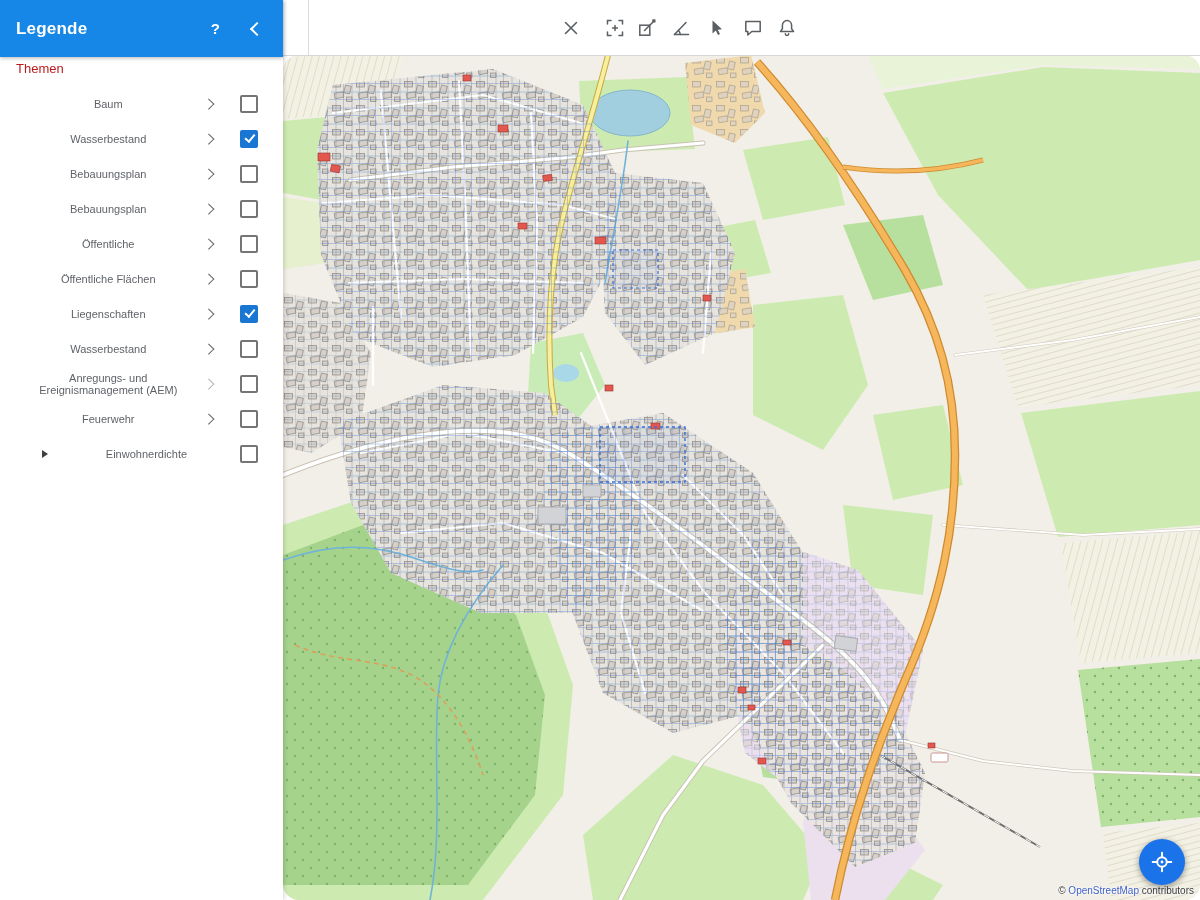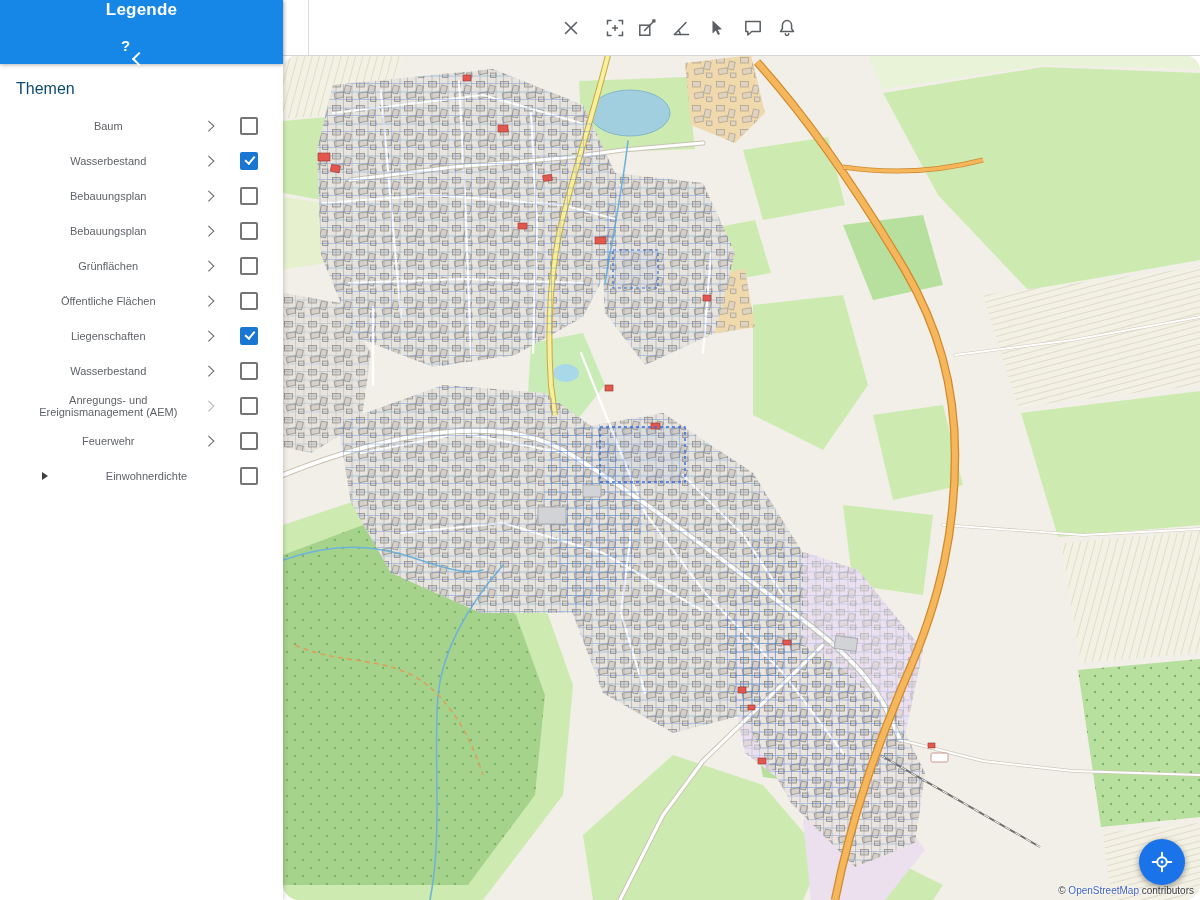--- a/index.html
+++ b/index.html
@@ -1,25 +1,25 @@
 <!DOCTYPE html>
 <html><head>
 <meta charset="utf-8">
 <style>
   html,body{margin:0;padding:0;background:#fff;}
   body{font-family:"Liberation Sans",sans-serif;}
   .stage{position:relative;width:1200px;height:900px;overflow:hidden;background:#fff;}
 
   
   .sidebar{position:absolute;left:0;top:0;width:283px;height:100%;background:#fff;z-index:6;box-shadow:1px 0 4px rgba(0,0,0,.18);}
-  .sb-header{height:64px;background:#1687e6;display:flex;align-items:center;padding:0 16px;box-shadow:0 1px 4px rgba(0,0,0,.3);position:relative;z-index:2;flex-direction:column;}
+  .sb-header{height:57px;background:#1687e6;display:flex;align-items:center;padding:0 16px;box-shadow:0 1px 4px rgba(0,0,0,.3);position:relative;z-index:2;}
   .sb-title{color:#fff;font-size:17px;font-weight:bold;flex:1;letter-spacing:.2px;}
   .help{color:#fff;font-size:15px;font-weight:bold;margin-right:32px;cursor:pointer;}
   .chevL{width:8px;height:8px;border-top:2.4px solid #fff;border-left:2.4px solid #fff;transform:rotate(-45deg);margin-right:5px;cursor:pointer;}
-  .section{color:#0c4a6e;font-size:16px;padding:16px 16px 6px;}
+  .section{color:#b91c1c;font-size:13px;padding:4px 16px 6px;}
   .rows{padding-top:4px;text-align:center;}
   .row{display:flex;align-items:center;height:35px;padding:0 25px 0 16px;cursor:pointer;}
   .row-label{flex:1;font-size:11px;line-height:12px;color:#5f6368;padding-right:4px;}
   .chevR{width:6.5px;height:6.5px;border-top:1.5px solid #5f6368;border-right:1.5px solid #5f6368;transform:rotate(45deg);margin-right:28px;flex:none;}
   .chevR.dim{border-color:#b3b3b3;}
   .checkbox{flex:none;width:14px;height:14px;border:2px solid #757575;border-radius:2px;background:#fff;position:relative;}
   .checkbox[data-checked="true"]{background:#1976d2;border-color:#1976d2;}
   .checkbox[data-checked="true"]::after{content:"";position:absolute;left:4.5px;top:.5px;width:3.5px;height:8px;border:solid #fff;border-width:0 2px 2px 0;transform:rotate(40deg);}
   .tree-row{display:flex;align-items:center;height:36px;padding:0 25px 0 28px;cursor:pointer;margin-left:14px;}
   .tree-arrow{width:0;height:0;border-top:4.5px solid transparent;border-bottom:4.5px solid transparent;border-left:6.5px solid #3c4043;margin-right:9px;flex:none;}
@@ -310,21 +310,21 @@
         <span class="checkbox" data-checked="false"></span>
       </div>
 
       <div class="row">
         <span class="row-label">Bebauungsplan</span>
         <span class="chevR"></span>
         <span class="checkbox" data-checked="false"></span>
       </div>
 
       <div class="row">
-        <span class="row-label">Grünflächen</span>
+        <span class="row-label">Öffentliche</span>
         <span class="chevR"></span>
         <span class="checkbox" data-checked="false"></span>
       </div>
 
       <div class="row">
         <span class="row-label">Öffentliche Flächen</span>
         <span class="chevR"></span>
         <span class="checkbox" data-checked="false"></span>
       </div>
 

